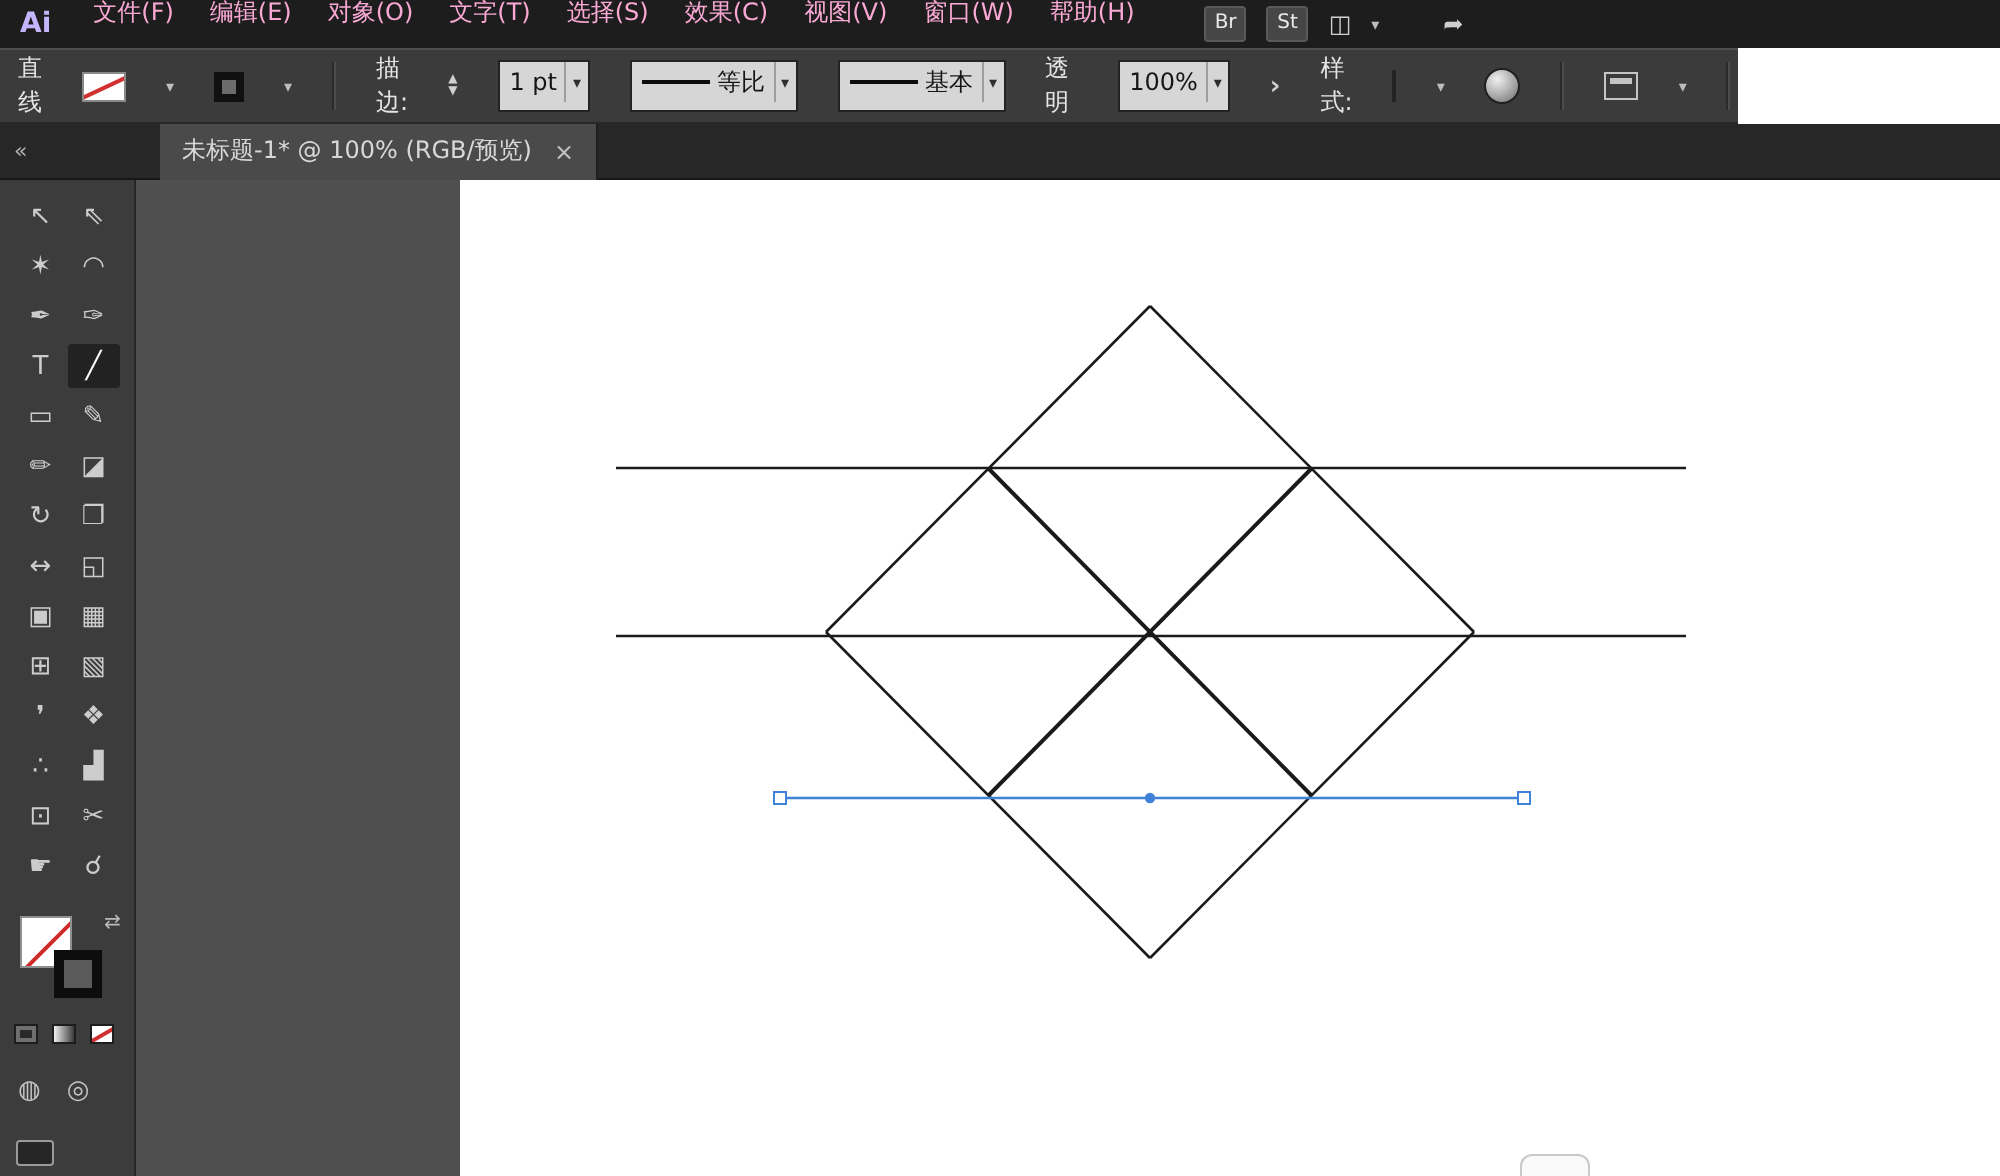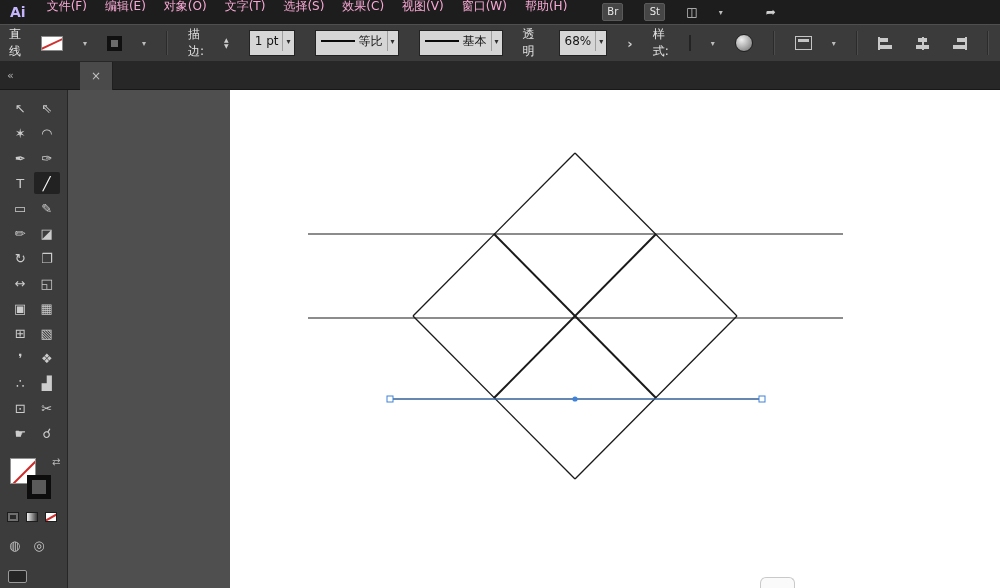--- a/index.html
+++ b/index.html
@@ -4,27 +4,27 @@
 <style>
   html,body{margin:0;padding:0;}
   body{width:1000px;height:588px;position:relative;overflow:hidden;
        background:#ffffff;font-family:"DejaVu Sans","Liberation Sans",sans-serif;
        -webkit-font-smoothing:antialiased;}
   
   #menubar{position:absolute;left:0;top:0;width:1000px;height:24px;background:#1d1d1d;
            display:flex;align-items:center;z-index:30;}
   .logo{color:#c4b5fd;font-weight:bold;font-size:14px;padding:0 12px 0 10px;}
   .menu-item{color:#f9a8d4;font-size:12px;padding:0 9px;height:36px;line-height:24px;white-space:nowrap;}
-  .mb-right{display:flex;align-items:center;margin-left:26px;gap:21px;}
+  .mb-right{display:flex;align-items:center;margin-left:26px;gap:10px;}
   .mb-btn{background:#464646;color:#e9e9e9;font-size:10px;min-width:19px;height:16px;line-height:16px;
           text-align:center;border-radius:2px;border:1px solid #5a5a5a;}
   .mb-ico{color:#cfcfcf;font-size:12px;line-height:24px;}
   .chev{color:#bdbdbd;font-size:8px;}
   
-  #controlbar{position:absolute;left:0;top:24px;width:1000px;height:38px;background:#3b3b3b;
+  #controlbar{position:absolute;left:0;top:24px;width:869px;height:38px;background:#3b3b3b;
               border-top:1px solid #4f4f4f;border-bottom:1px solid #272727;box-sizing:border-box;
               display:flex;align-items:center;gap:20px;padding:0 9px;z-index:30;color:#e4e4e4;font-size:12px;overflow:hidden;}
   .cb-sep{width:1px;height:24px;background:#2b2b2b;border-right:1px solid #4c4c4c;flex:0 0 auto;}
   .swatch-none{width:20px;height:13px;background:#fff;border:1px solid #8a8a8a;position:relative;overflow:hidden;flex:0 0 auto;}
   .swatch-none::after{content:"";position:absolute;left:-3px;top:5px;width:30px;height:2px;background:#d03030;transform:rotate(-25deg);}
   .stroke-swatch{width:15px;height:15px;box-sizing:border-box;border:4px solid #101010;background:#6b6b6b;flex:0 0 auto;}
   .field{height:20px;background:#d6d6d6;color:#151515;display:flex;align-items:center;
          border:1px solid #232323;padding:0 3px 4px 5px;gap:4px;flex:0 0 auto;}
   .field .fchev{font-size:8px;color:#2e2e2e;border-left:1px solid #9f9f9f;padding-left:3px;height:100%;display:flex;align-items:center;}
   .stepper{display:flex;flex-direction:column;line-height:6px;font-size:6px;color:#cfcfcf;flex:0 0 auto;}
@@ -145,21 +145,21 @@
     <span>等比</span>
     <span class="fchev">▾</span>
   </span>
   <span class="field">
     <span class="line-preview"></span>
     <span>基本</span>
     <span class="fchev">▾</span>
   </span>
   <span class="ul">不透明度:</span>
   <span class="field">
-    <span>68%</span>
+    <span>100%</span>
     <span class="fchev">▾</span>
   </span>
   <span class="expander">›</span>
   <span>样式:</span>
   <span class="style-swatch"></span>
   <span class="chev">▾</span>
   <span class="recolor"></span>
   <span class="cb-sep"></span>
   <span class="doc-ico"></span>
   <span class="chev">▾</span>
@@ -187,20 +187,21 @@
     </span>
   <span class="al al-right rot90">
       <i class="b1"></i>
       <i class="b2"></i>
     </span>
 </div>
 
 <div id="tabstrip">
   <span class="collapse">«</span>
   <div class="tab">
+    <span>未标题-1* @ 100% (RGB/预览)</span>
     <span class="tab-close">×</span>
   </div>
 </div>
 
 <div id="toolbar">
   <div class="tools">
       <div class="tool">↖</div>
       <div class="tool">⇖</div>
       <div class="tool">✶</div>
       <div class="tool">◠</div>

